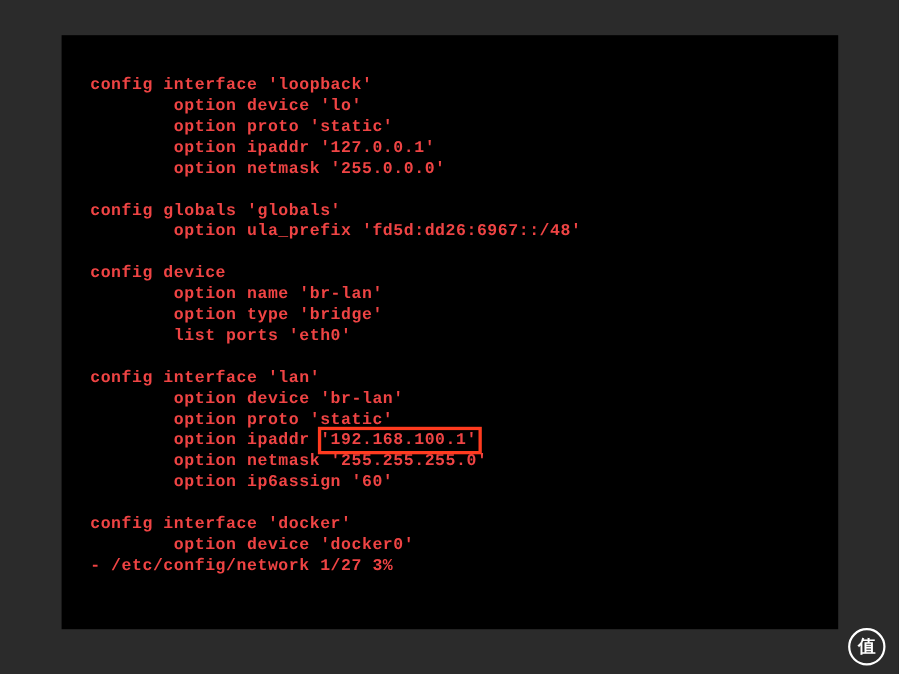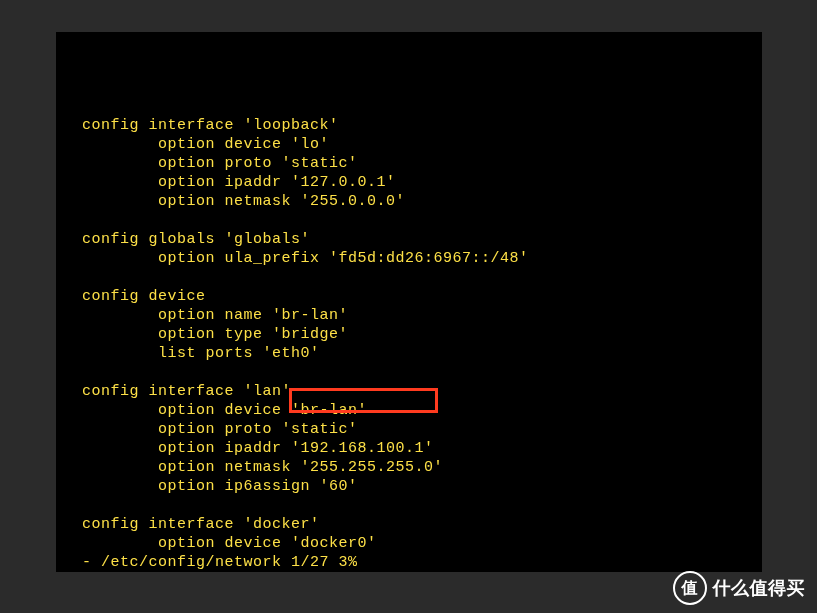--- a/index.html
+++ b/index.html
@@ -16,27 +16,26 @@
     left: 56px;
     top: 32px;
     width: 706px;
     height: 540px;
     background: #000;
     overflow: hidden;
   }
   .term {
     position: relative;
     padding: 36px 0 0 26px;
-    color: #fde047;
+    color: #ef4444;
     font-size: 15px;
     line-height: 19px;
-    font-weight: normal;
+    font-weight: bold;
     letter-spacing: 0.5px;
     white-space: pre;
-    margin-top: 48px;
   }
   .highlight-box {
     position: absolute;
     border: 3px solid #ff3b1f;
     box-sizing: border-box;
     pointer-events: none;
   }
   .arrow-svg {
     position: absolute;
     pointer-events: none;
@@ -84,14 +83,13 @@
       </marker>
     </defs>
     <line x1="578.078125" y1="290.5" x2="406.078125" y2="368.5" stroke="#ff3b1f" stroke-width="5" marker-end="url(#ahead)"></line>
   </svg>
 </div>
 
 <div class="watermark">
   <div class="wm-badge">
     <span>值</span>
   </div>
-  <span class="wm-text">什么值得买</span>
 </div>
 
 </body></html>

